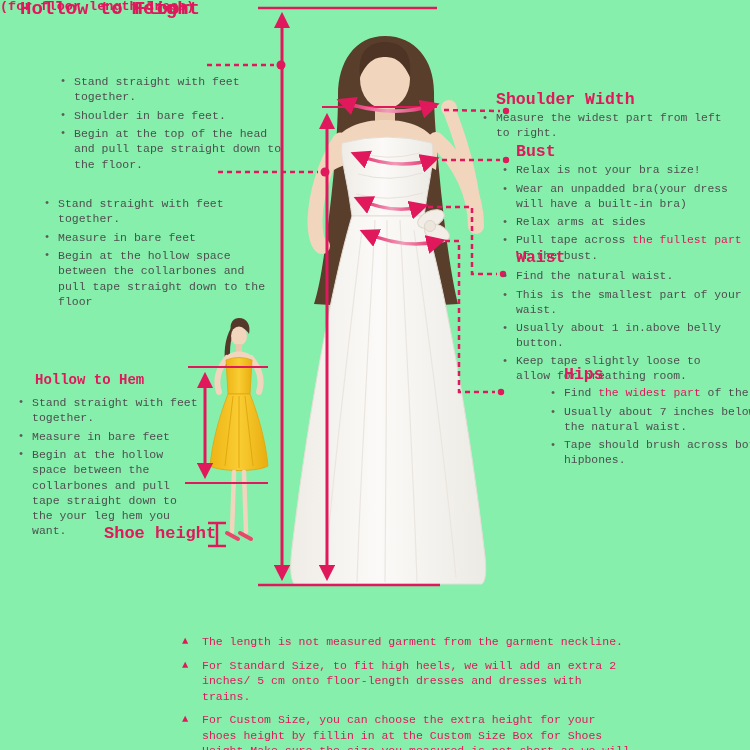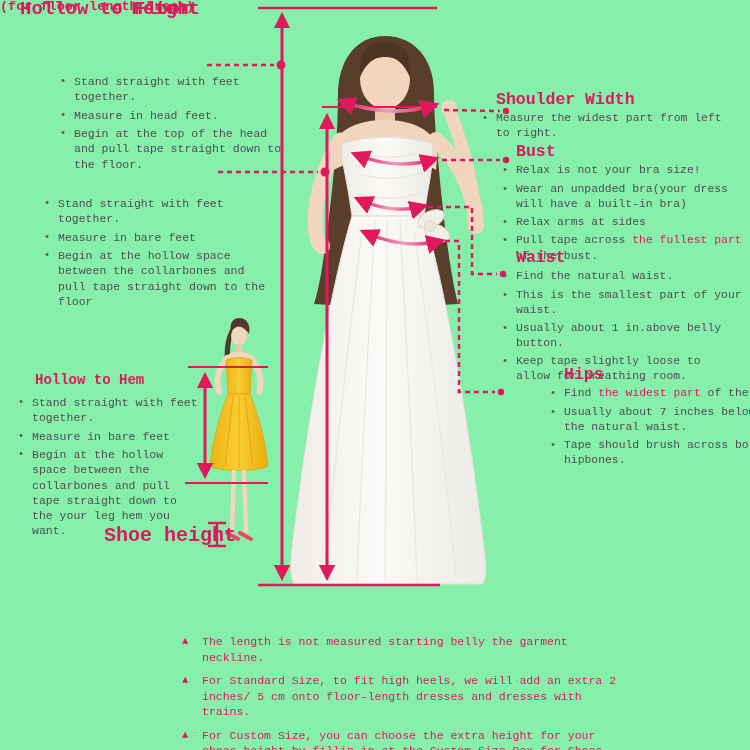--- a/index.html
+++ b/index.html
@@ -125,21 +125,21 @@
   </svg>
 
   <div class="abs sec-title" style="left:0;top:49;width:200px;text-align:right;">Height</div>
   <div class="abs bullets" style="left:58px;top:74px;width:245px;">
     <div class="b">
         <span class="dot">•</span>
         <span class="t">Stand straight with feet together.</span>
       </div>
     <div class="b">
         <span class="dot">•</span>
-        <span class="t">Measure in head feet.</span>
+        <span class="t">Shoulder in bare feet.</span>
       </div>
     <div class="b" style="width:230px;">
         <span class="dot">•</span>
         <span class="t">Begin at the top of the head and pull tape straight down to the floor.</span>
       </div>
   </div>
 
   <div class="abs sec-title" style="left:0;top:158;width:248px;padding-left:20px;">Hollow to Floor</div>
   <div class="abs sub" style="left:0;top:180;width:245px;text-align:left;">(for floor length dress)</div>
   <div class="abs bullets" style="left:42px;top:196px;width:225px;">
@@ -166,21 +166,21 @@
     <div class="b">
         <span class="dot">•</span>
         <span class="t">Measure in bare feet</span>
       </div>
     <div class="b">
         <span class="dot">•</span>
         <span class="t">Begin at the hollow space between the collarbones and pull tape straight down to the your leg hem  you want.</span>
       </div>
   </div>
 
-  <div class="abs sec-title" style="left:104px;top:525px;font-size:20px;">Shoe height</div>
+  <div class="abs sec-title" style="left:104px;top:525px;font-size:17px;">Shoe height</div>
 
   <div class="abs rsec" style="left:480px;top:91px;width:248px;justify-content:space-between;">
     <div class="sec-title sm">Shoulder Width</div>
     <div class="b">
         <span class="dot">•</span>
         <span class="t">Measure the widest part from left to right.</span>
       </div>
   </div>
 
   <div class="abs rsec" style="left:500px;top:143px;width:248px;">
@@ -235,21 +235,21 @@
       </div>
     <div class="b">
         <span class="dot">•</span>
         <span class="t">Tape should brush across both hipbones.</span>
       </div>
   </div>
 
   <div class="abs notes" style="left:182px;top:634px;width:470px;">
     <div class="note">
         <span class="tri">▲</span>
-        <span class="t">The length is not measured starting belly the garment neckline.</span>
+        <span class="t">The length is not measured garment from the garment neckline.</span>
       </div>
     <div class="note">
         <span class="tri">▲</span>
         <span class="t">For Standard Size, to fit high heels, we will add an extra 2 inches/ 5  cm onto floor-length dresses and dresses with trains.</span>
       </div>
     <div class="note">
         <span class="tri">▲</span>
         <span class="t">For Custom Size, you can choose the extra height for your shoes height by fillin in at the Custom Size Box for Shoes Height.Make sure the size you measured is not short as we will not add any extral length for Custom Size.</span>
       </div>
   </div>

